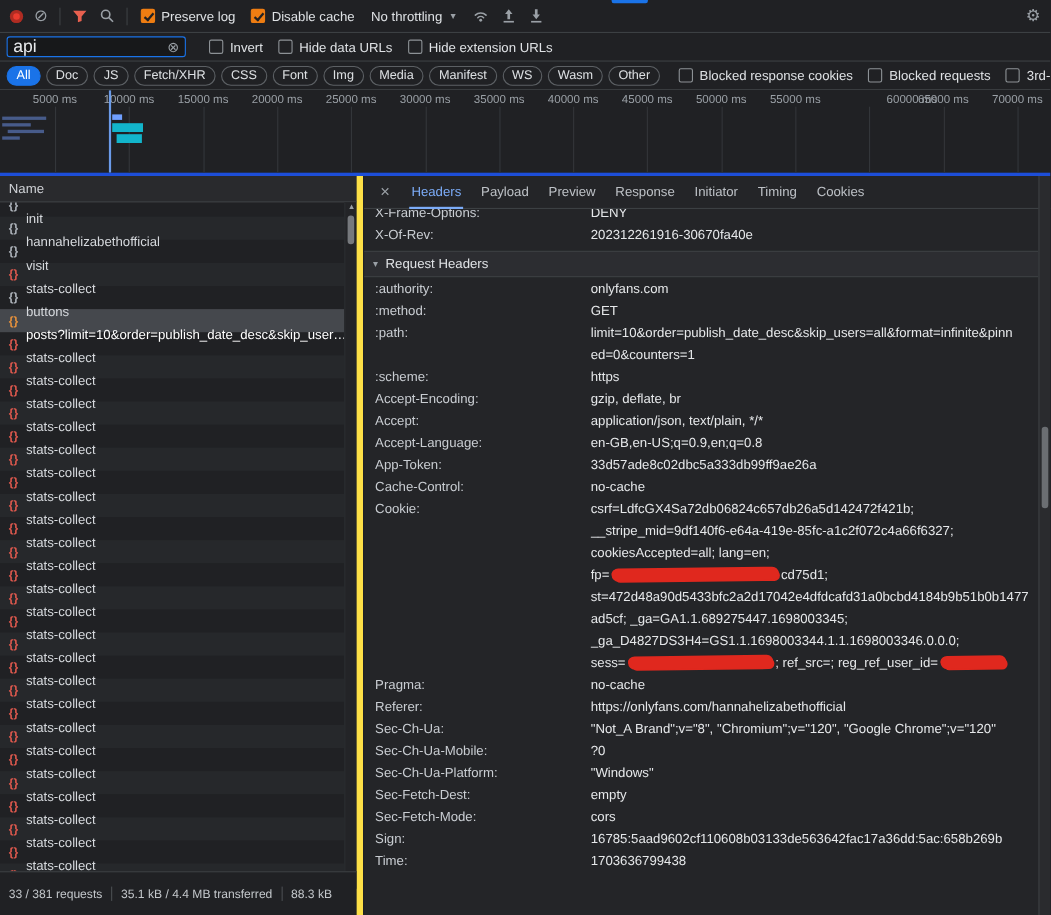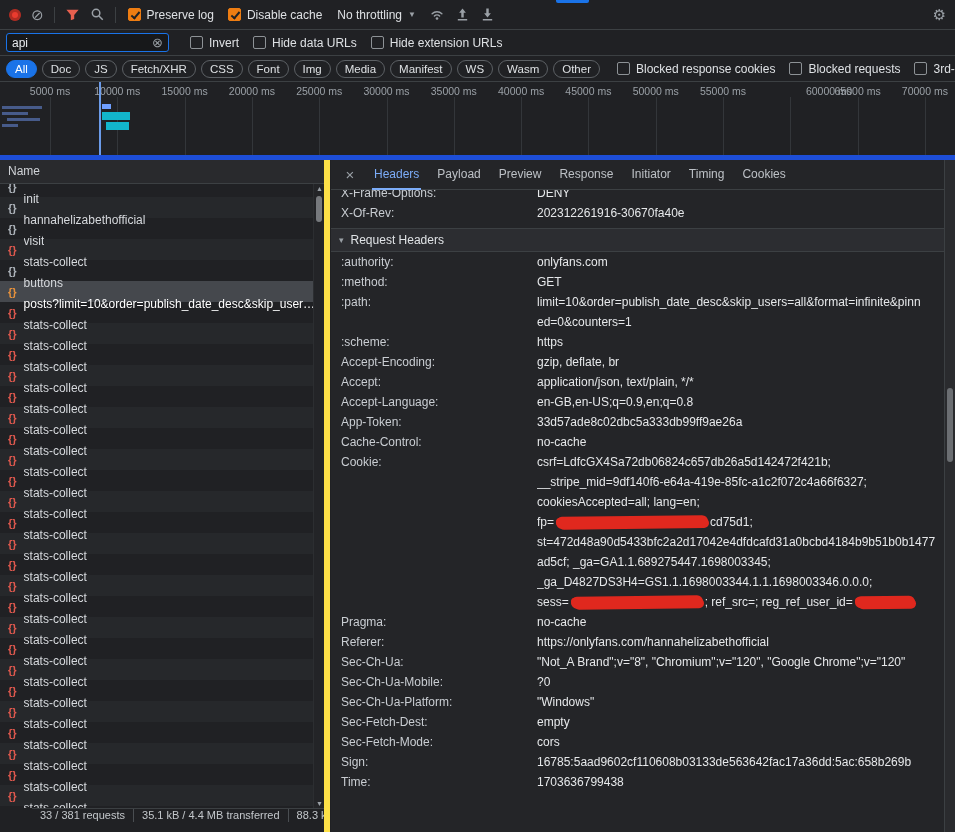--- a/index.html
+++ b/index.html
@@ -21,47 +21,47 @@
   .cb{width:13px;height:13px;border-radius:2px;border:1px solid #8d9296;display:inline-block;position:relative;box-sizing:border-box;background:transparent;flex:0 0 13px;}
   .cb.checked{background:#ee7d12;border-color:#ee7d12;}
   .cb.checked::after{content:'';position:absolute;left:4px;top:1px;width:3px;height:7px;border:solid #202124;border-width:0 2px 2px 0;transform:rotate(40deg);}
   .cb-text{margin-left:6px;color:#dee1e4;}
   .throttle{display:inline-flex;align-items:center;gap:6px;color:#dee1e4;margin:0 8px;cursor:pointer;}
   .caret{font-size:8px;color:#9aa0a6;}
   .flex-spacer{flex:1;}
   .top-strip{position:absolute;left:556px;top:0;width:33px;height:3px;background:#1a73e8;border-radius:0 0 2px 2px;}
   
   .filter-box{display:flex;align-items:center;width:163px;height:19px;border:1px solid #1a73e8;background:#17181a;border-radius:3px;padding:0 5px;box-sizing:border-box;margin:0 14px 0 2px;}
-  .filter-box input{flex:1;background:transparent;border:none;outline:none;color:#e8eaed;font-family:"Liberation Sans",sans-serif;font-size:12px;padding:0;min-width:0;}
+  .filter-box input{flex:1;background:transparent;border:none;outline:none;color:#e8eaed;font-family:"Liberation Sans",sans-serif;font-size:16px;padding:0;min-width:0;}
   .input-clear{color:#9aa0a6;font-size:13px;cursor:pointer;margin-left:4px;}
   
   .chips{display:inline-flex;align-items:center;gap:5px;margin-left:2px;}
   .chip{height:18px;display:inline-flex;align-items:center;padding:0 8px;border-radius:9px;color:#dde0e3;font-size:11.5px;border:1px solid #5c6064;background:transparent;cursor:pointer;font-family:"Liberation Sans",sans-serif;}
   .chip.selected{background:#1a73e8;border-color:#1a73e8;color:#ffffff;}
   .row3-cbs{display:inline-flex;align-items:center;margin-left:10px;}
   
-  .overview{position:relative;height:78px;border-bottom:5px solid #1d4ed8;box-sizing:border-box;overflow:hidden;background:#202124;}
+  .overview{position:relative;height:78px;border-bottom:3px solid #1d4ed8;box-sizing:border-box;overflow:hidden;background:#202124;}
   .tick{position:absolute;top:3px;width:64px;text-align:center;color:#9aa0a6;font-size:10.5px;white-space:nowrap;}
   .gridline{position:absolute;top:15px;bottom:0;width:1px;background:#33363a;}
   .ov-bar{position:absolute;}
   
   .left-panel{position:absolute;left:0;top:160px;width:330px;bottom:0;border-right:6px solid #fde047;box-sizing:border-box;background:#202124;}
   .name-header{height:24px;line-height:23px;padding-left:8px;background:#292a2d;border-bottom:1px solid #3c4043;box-sizing:border-box;color:#d0d3d7;}
   .rows-viewport{position:absolute;top:24px;left:0;right:11px;bottom:24px;overflow:hidden;}
   .rows{margin-top:-8px;}
   .req-row{height:21px;display:flex;align-items:center;padding-left:8px;gap:7px;box-sizing:border-box;cursor:pointer;}
   .rows div.req-row:nth-of-type(even){background:#26282b;}
   .rows .req-row.selected{background:#45484d !important;}
   .rows .req-row.selected .req-name{color:#ffffff;}
   .req-icon{font-size:11px;font-weight:bold;flex:0 0 auto;}
   .req-name{white-space:nowrap;overflow:hidden;color:#d6d9dd;margin-top:25px;}
   .vscroll-left{position:absolute;top:24px;right:0;width:11px;bottom:24px;background:#232427;border-left:1px solid #2c2e31;box-sizing:border-box;}
   .vscroll-left .arrow{position:absolute;left:1px;width:9px;text-align:center;font-size:7px;color:#9aa0a6;}
   .vscroll-left .thumb{position:absolute;left:2px;width:6px;height:26px;top:12px;background:#76797d;border-radius:3px;}
-  .status-bar{position:absolute;left:0;right:0;bottom:0;height:24px;border-top:1px solid #3c4043;box-sizing:border-box;display:flex;align-items:flex-start;font-size:11px;color:#c3c7cb;background:#202124;overflow:hidden;white-space:nowrap;padding-left:8px;margin-left:32px;}
+  .status-bar{position:absolute;left:0;right:0;bottom:0;height:40px;border-top:1px solid #3c4043;box-sizing:border-box;display:flex;align-items:center;font-size:11px;color:#c3c7cb;background:#202124;overflow:hidden;white-space:nowrap;padding-left:8px;}
   .status-sep{width:1px;height:13px;background:#4a4e52;margin:0 8px;flex:0 0 1px;}
   
   .detail{position:absolute;left:331px;top:160px;right:0;bottom:0;background:#242528;}
   .tabs{height:30px;display:flex;align-items:center;border-bottom:1px solid #3c4043;box-sizing:border-box;padding-left:8px;}
   .close-btn{background:none;border:none;color:#9aa0a6;font-size:15px;width:22px;cursor:pointer;padding:0;margin-right:4px;}
   .tab{padding:0 9px;height:30px;line-height:29px;color:#bdc1c6;position:relative;cursor:pointer;white-space:nowrap;}
   .tab.active{color:#7cacf8;}
   .tab.active::after{content:'';position:absolute;left:7px;right:7px;bottom:0;height:2px;background:#7cacf8;}
   .hcontent{position:absolute;top:30px;left:0;right:11px;bottom:0;overflow:hidden;}
   .hrow{display:flex;line-height:20px;padding-left:10px;}

